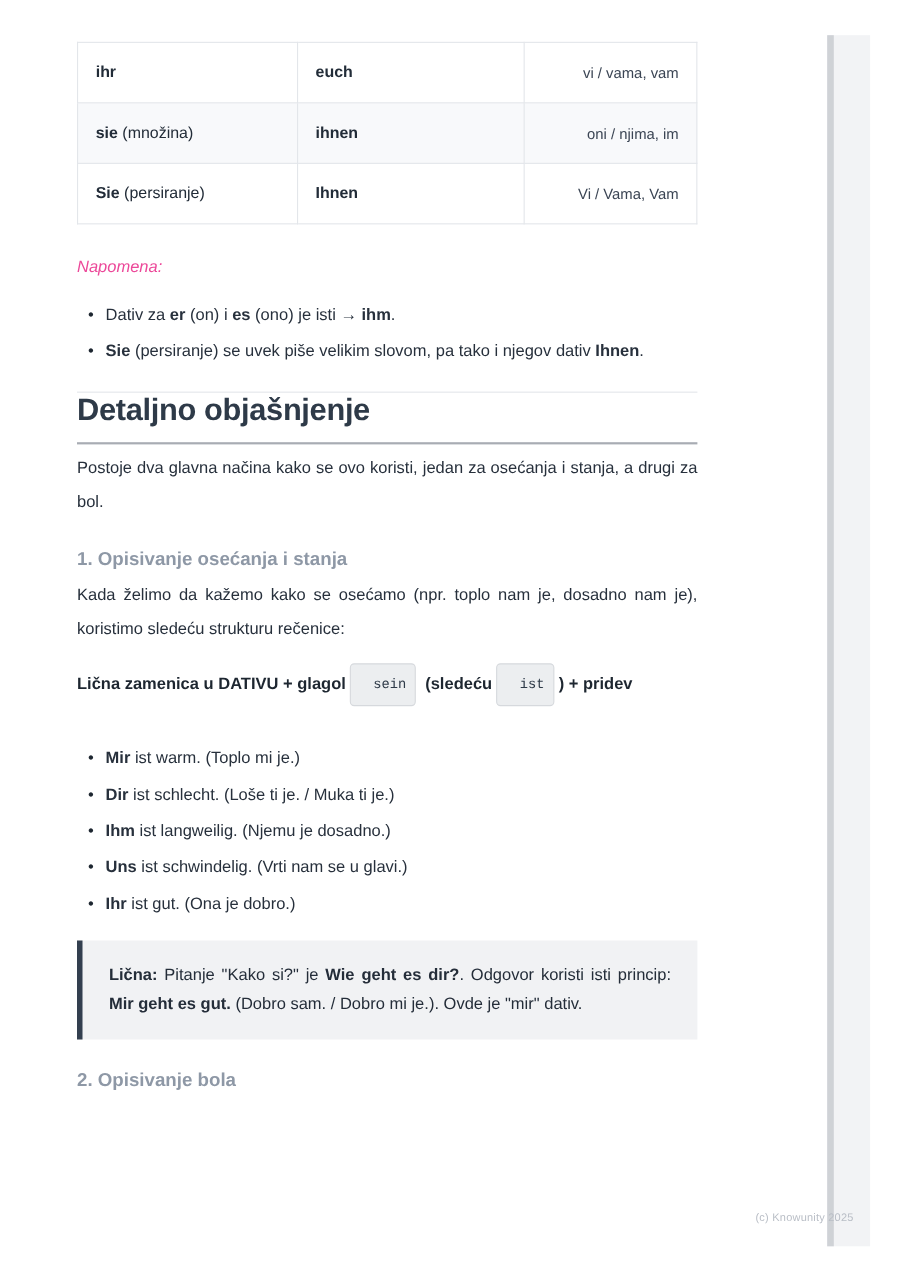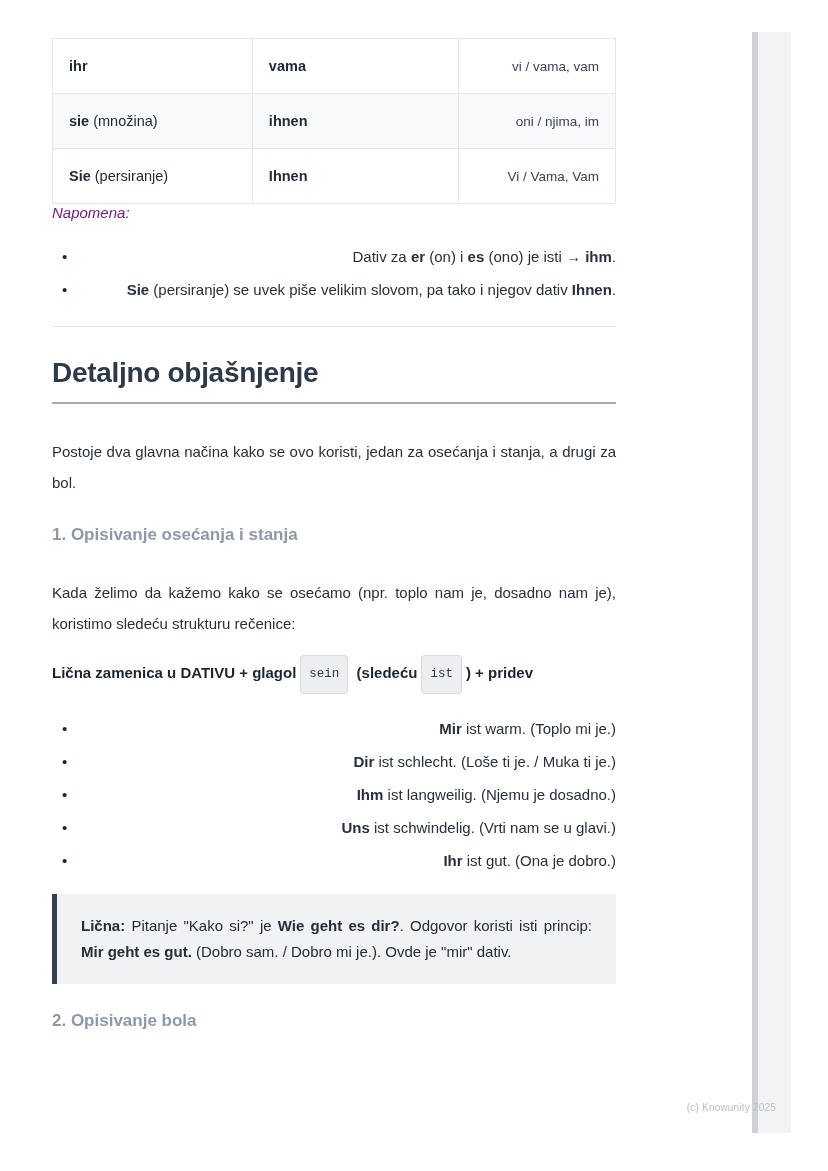--- a/index.html
+++ b/index.html
@@ -6,21 +6,21 @@
   html, body { background: #ffffff; }
   body {
     width: 828px; height: 1171px;
     position: relative;
     font-family: "Liberation Sans", sans-serif;
     color: var(--c-text, #27303c);
     overflow: hidden;
   }
   .content {
     position: absolute;
-    left: 52px; top: 0;
+    left: 70px; top: 0;
     width: 564px;
   }
   
   table {
     width: 100%;
     margin-top: 38px;
     border-collapse: collapse;
     table-layout: fixed;
   }
   td {
@@ -30,63 +30,63 @@
     padding: 0 16px;
     font-size: 14.5px;
     color: #222c38;
   }
   tr.shaded td { background: var(--c-row-shade, #f8f9fb); }
   td.c2 { font-weight: 700; }
   td.c3 { font-size: 13.5px; color: #3b4554; text-align: right; }
   .b { font-weight: 700; }
   
   .napomena {
+    margin-top: 30px;
     font-style: italic;
     font-size: 15px;
-    color: #701a75;
+    color: #ec4899;
   }
   ul { list-style: none; }
-  ul.notes { margin-top: 26px; text-align: right; }
-  ul.examples { margin-top: 25px; text-align: right; }
+  ul.notes { margin-top: 26px; }
+  ul.examples { margin-top: 38px; }
   li {
     position: relative;
     padding-left: 26px;
     font-size: 15px;
     line-height: 20px;
     margin-bottom: 13px;
   }
   li::before {
     content: "•";
     position: absolute;
     left: 10px; top: 0;
     font-size: 15px;
     color: #1d2630;
   }
   hr {
     border: none;
     border-top: 1px solid var(--c-border, #e3e6ea);
     margin-top: 26px;
   }
   h1 {
-    margin-top: 30px;
     font-size: 28px;
     font-weight: 700;
     letter-spacing: -0.3px;
     color: var(--c-heading, #2e3a48);
     padding-bottom: 13px;
     border-bottom: 2px solid var(--c-rule, #a8acb3);
   }
   h2 {
     margin-top: 27px;
     font-size: 17px;
     font-weight: 700;
     color: var(--c-subheading, #8e98a6);
   }
   .body-p {
-    margin-top: 32px;
+    margin-top: 6px;
     font-size: 15px;
     line-height: 31px;
     text-align: justify;
     color: #27303c;
   }
   .structure {
     margin-top: 16px;
     font-size: 15px;
     font-weight: 700;
     line-height: 32px;
@@ -94,21 +94,21 @@
   }
   .chip {
     display: inline-block;
     font-family: "Liberation Mono", monospace;
     font-size: 12.5px;
     font-weight: 400;
     color: #2e3a48;
     background: var(--c-chip-bg, #eceef0);
     border: 1px solid var(--c-chip-border, #d6d9dd);
     border-radius: 4px;
-    padding: 2px 8px 3px 8px;
+    padding: 2px 8px 3px 20px;
     margin: 0 4px;
     vertical-align: 1px;
   }
   .callout {
     margin-top: 23px;
     background: var(--c-callout-bg, #f1f2f4);
     border-left: 5px solid var(--c-callout-border, #333f4f);
     padding: 19px 24px;
   }
   .callout-text {
@@ -140,21 +140,21 @@
 
   <table>
     <colgroup>
       <col style="width:35.5%">
         <col style="width:36.7%">
         <col style="width:27.8%">
     </colgroup>
     <tbody>
       <tr>
         <td><span class="b">ihr</span></td>
-        <td class="c2">vama</td>
+        <td class="c2">euch</td>
         <td class="c3">vi / vama, vam</td>
       </tr>
       <tr class="shaded">
         <td><span class="b">sie</span><span> (množina)</span></td>
         <td class="c2">ihnen</td>
         <td class="c3">oni / njima, im</td>
       </tr>
       <tr>
         <td><span class="b">Sie</span><span> (persiranje)</span></td>
         <td class="c2">Ihnen</td>

